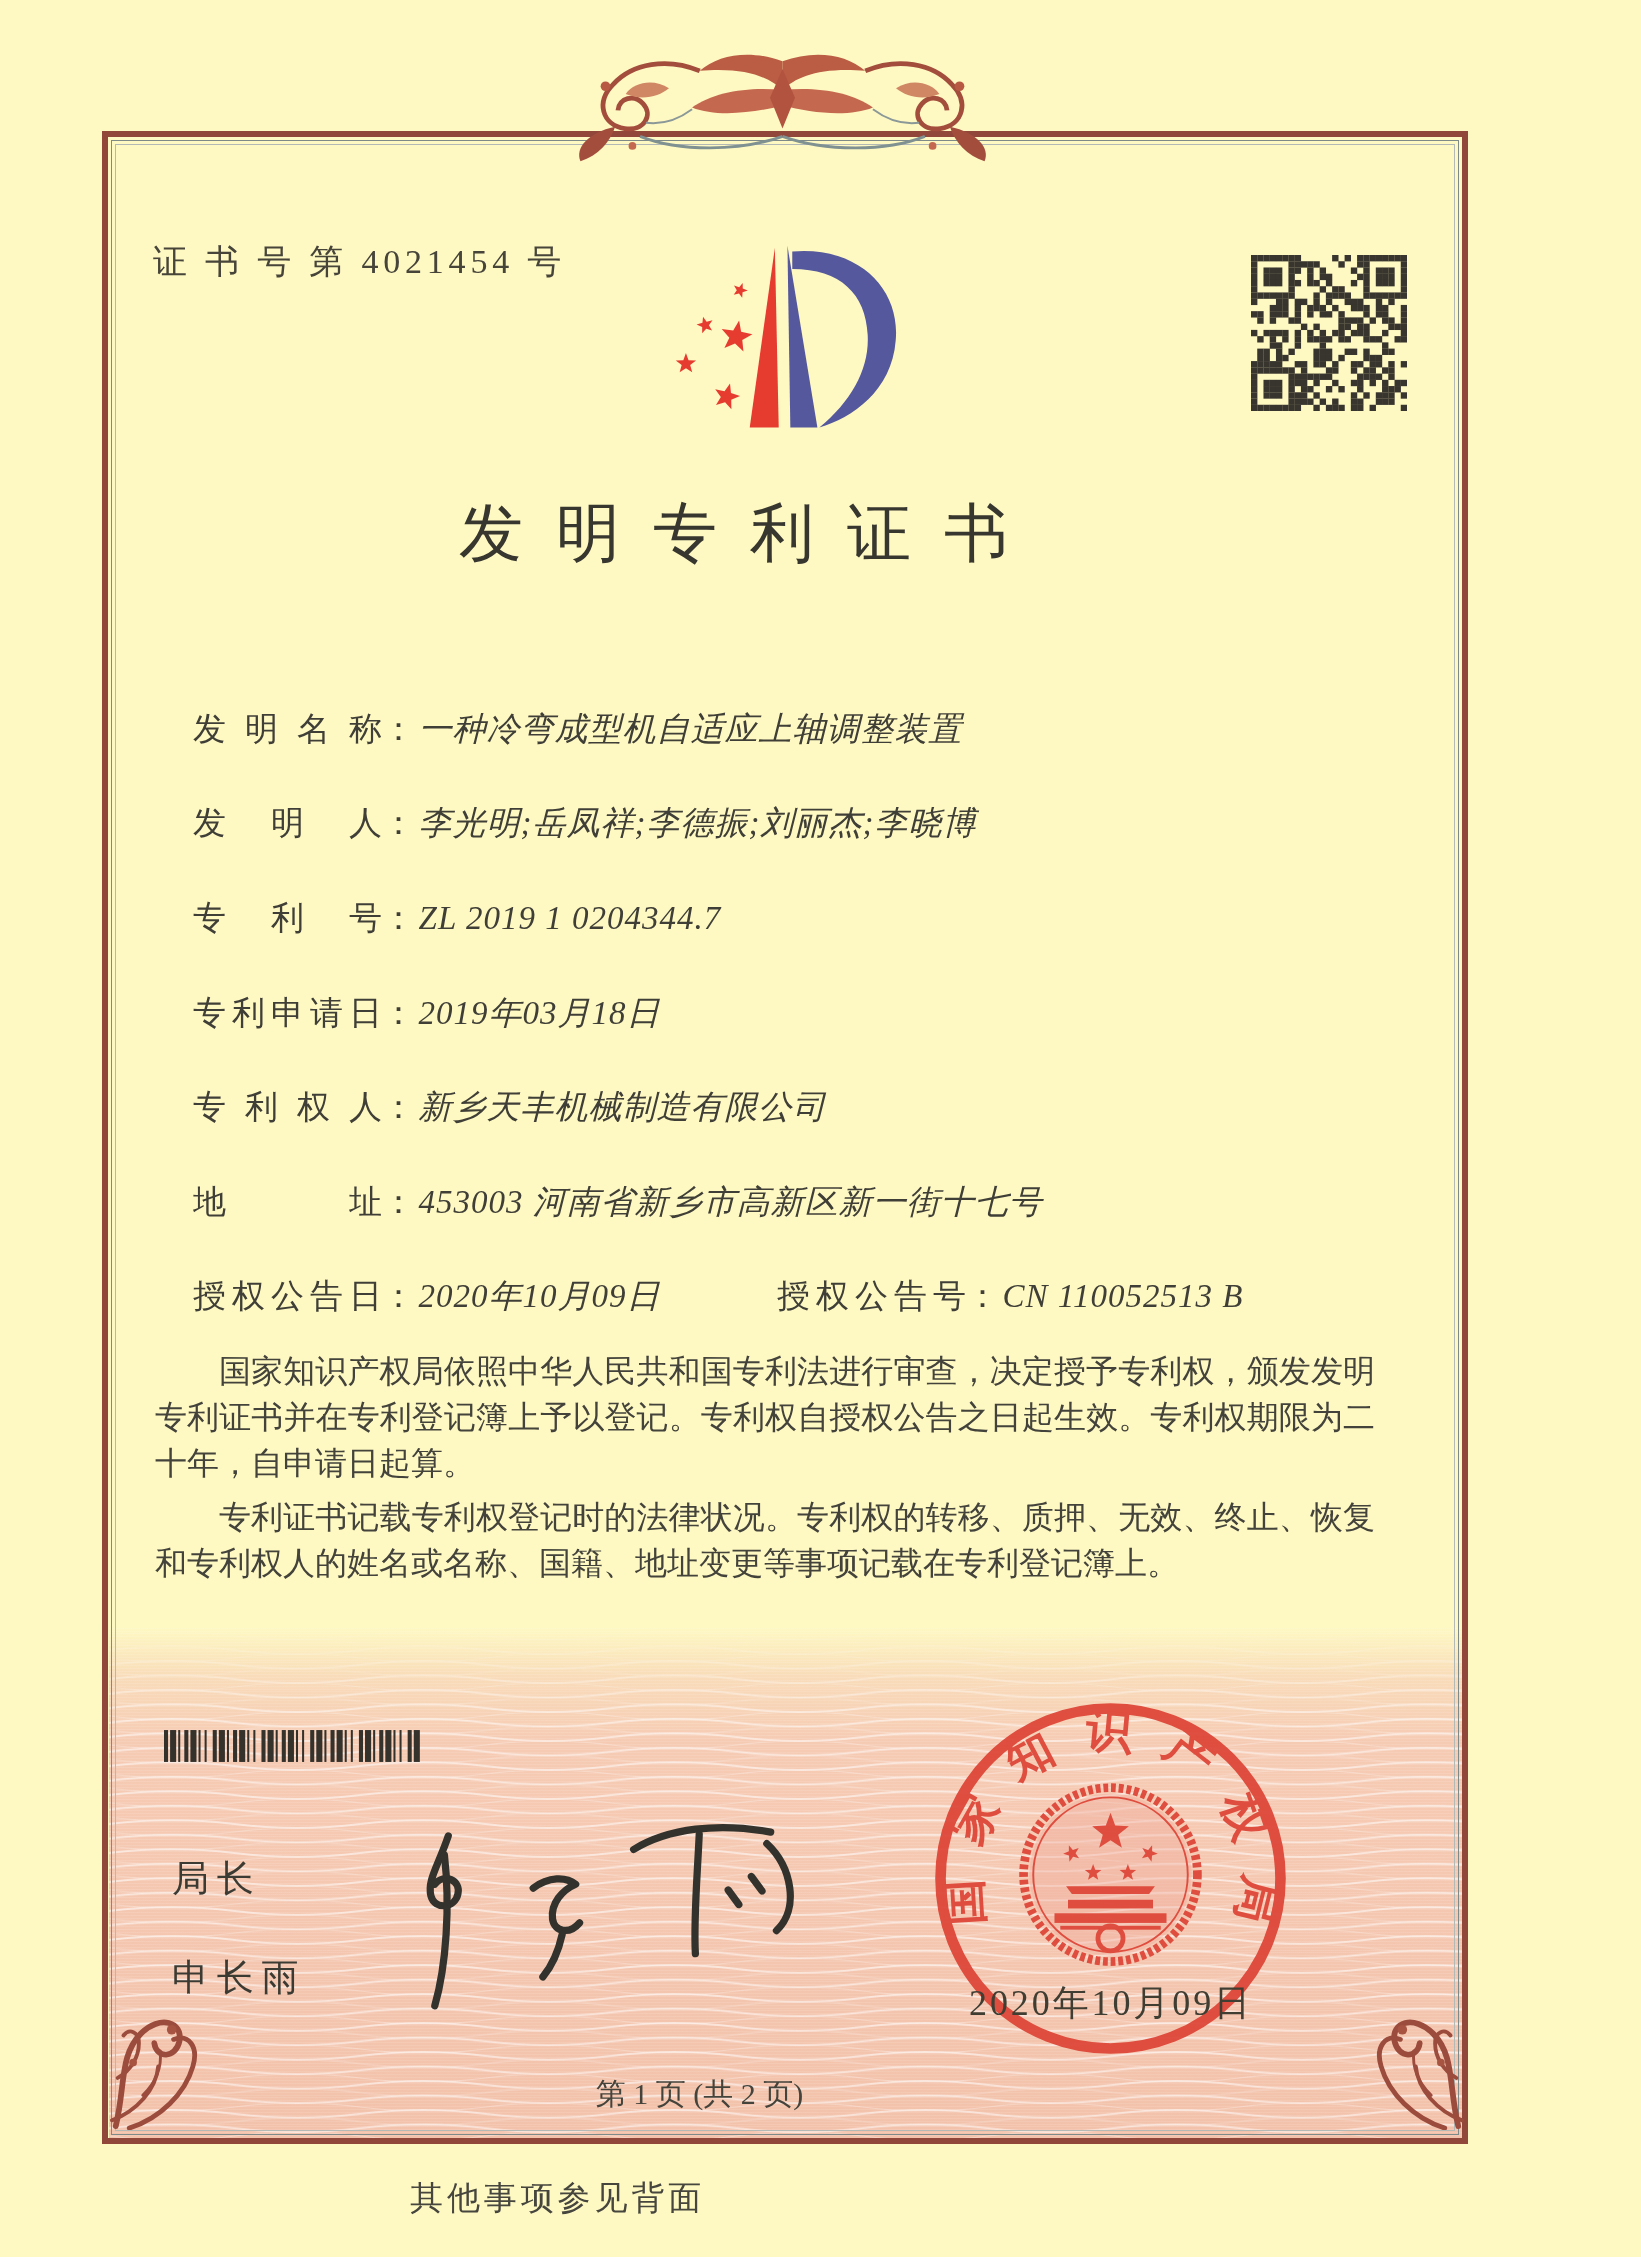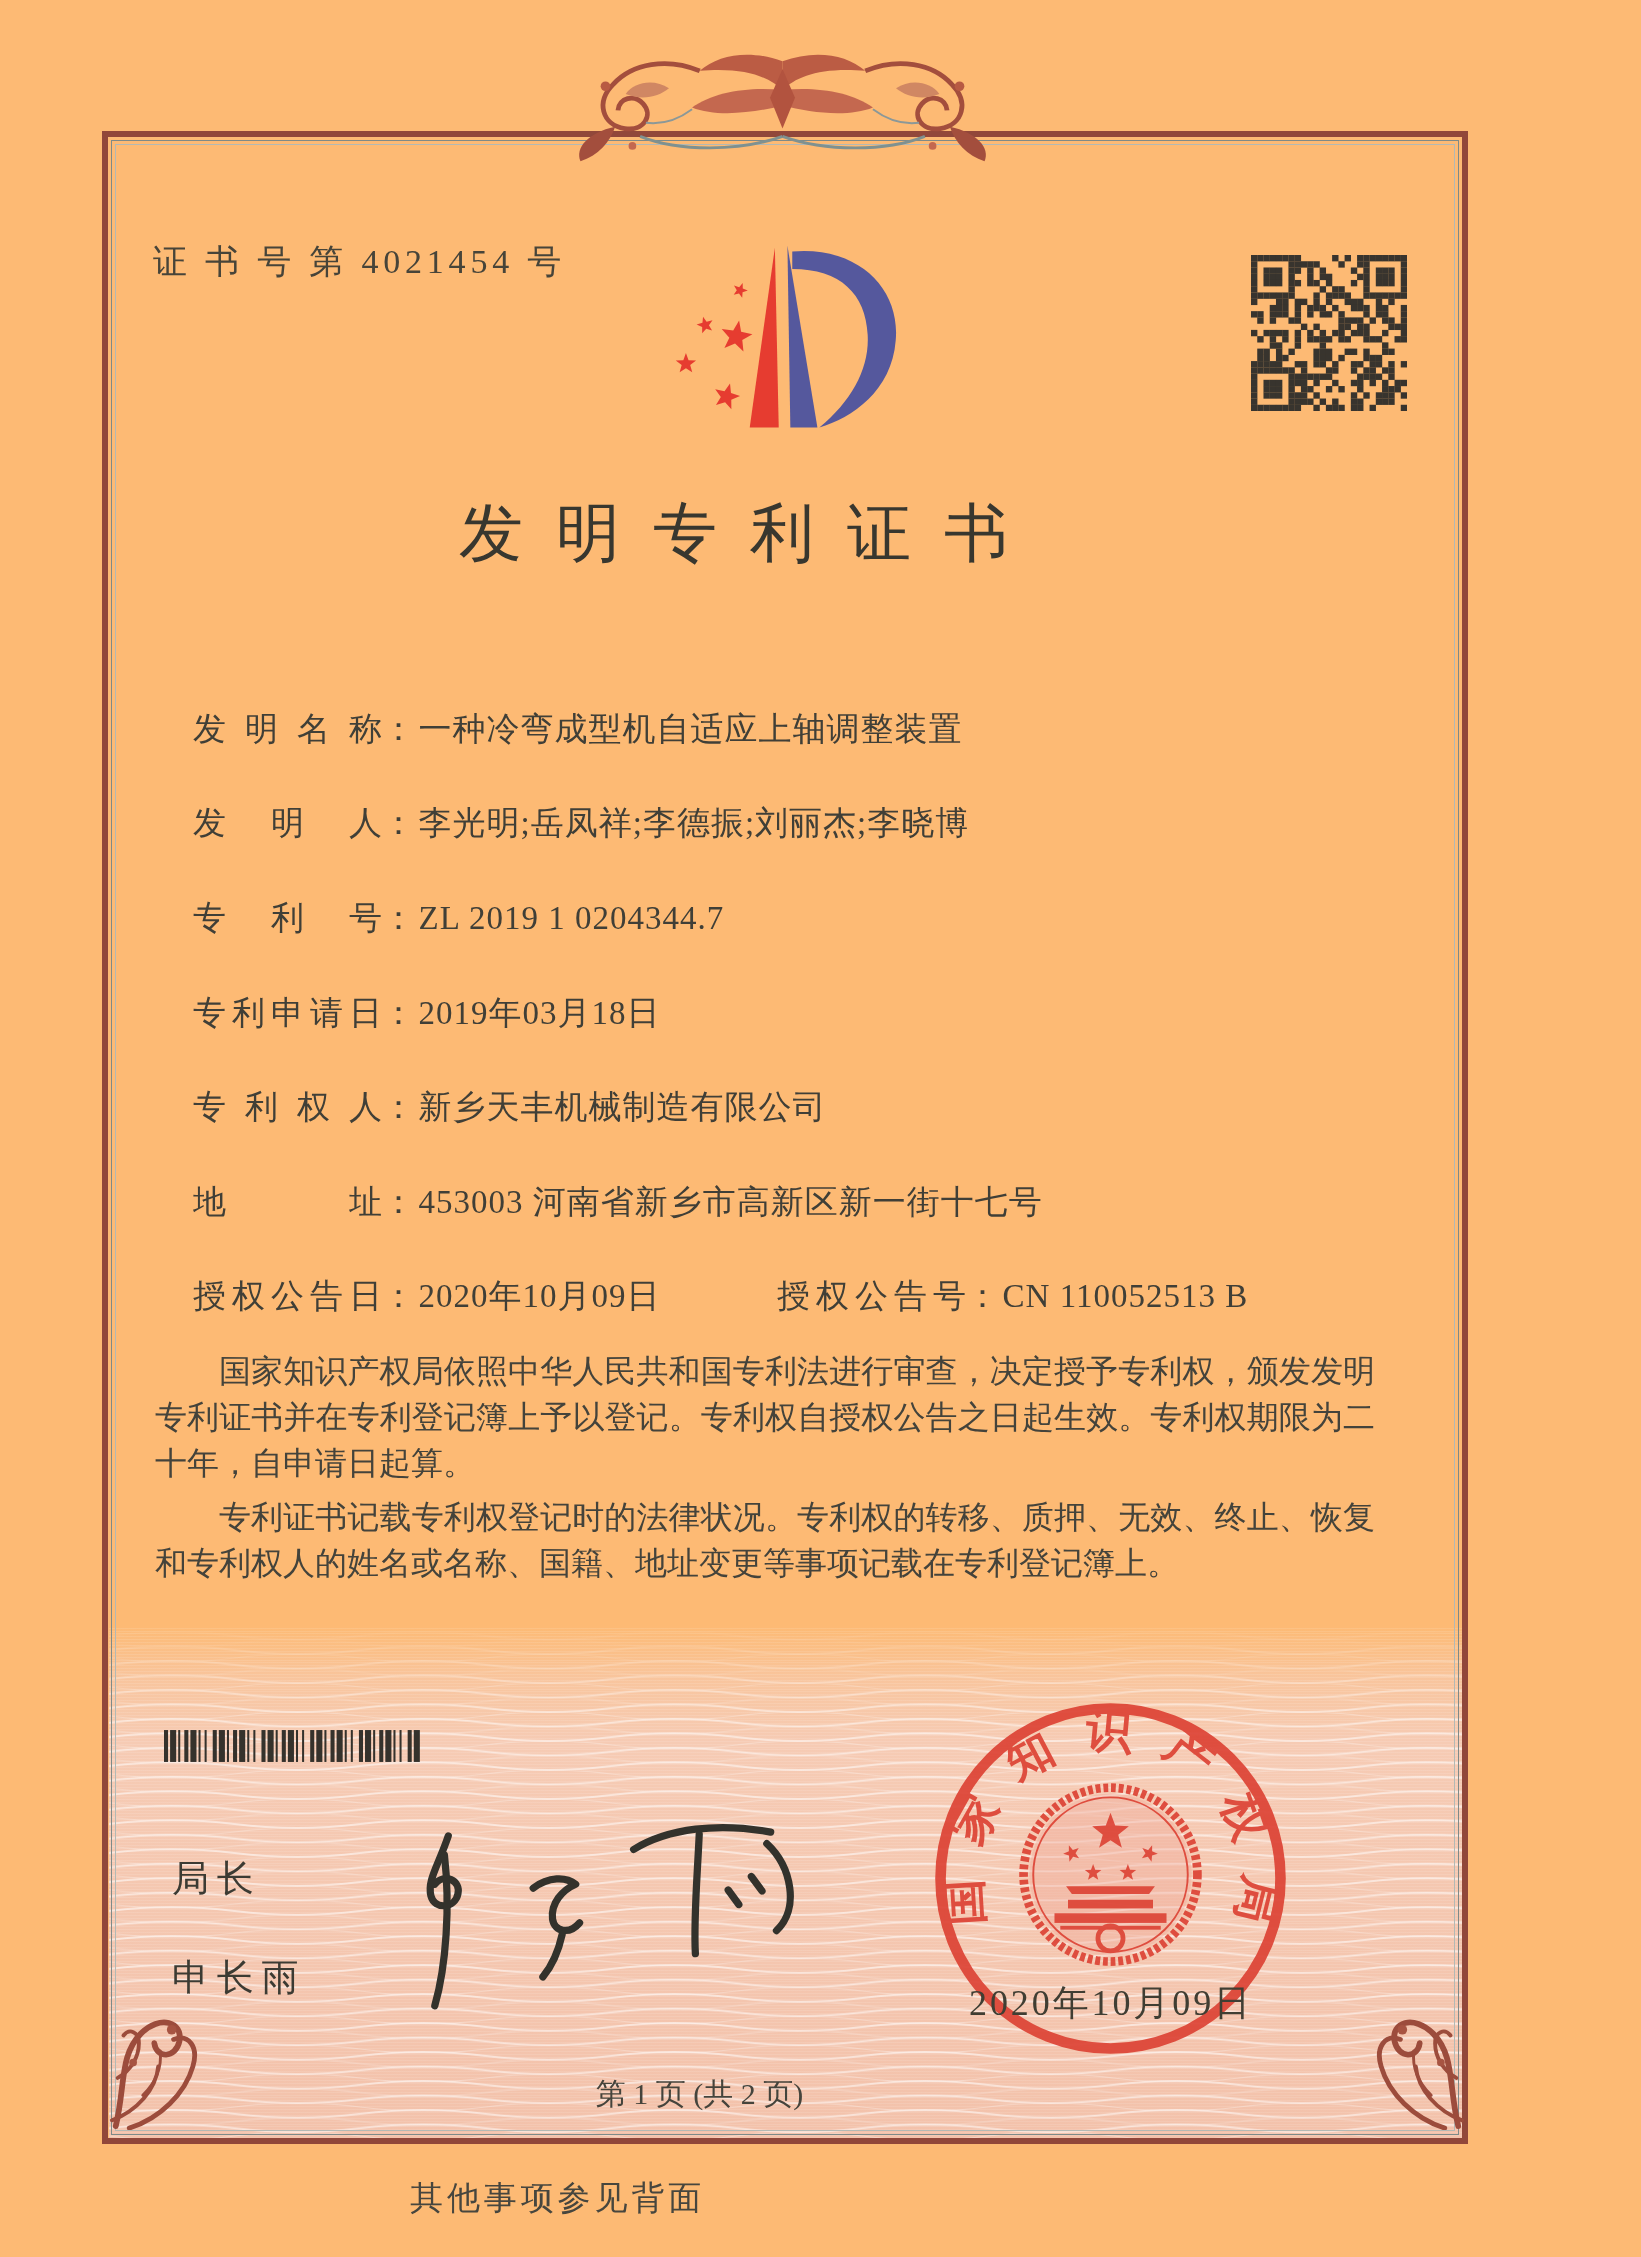--- a/index.html
+++ b/index.html
@@ -1,17 +1,17 @@
 <!DOCTYPE html>
 <html><head>
 <meta charset="utf-8">
 <style>
   html,body{margin:0;padding:0;}
   body{background:#e8e4d8;font-family:"Liberation Serif","DejaVu Serif",serif;}
-  #page{position:relative;width:1641px;height:2257px;background:#fdba74;overflow:hidden;margin:0 auto;color:#403f39;}
+  #page{position:relative;width:1641px;height:2257px;background:#fef9c3;overflow:hidden;margin:0 auto;color:#403f39;}
   .abs{position:absolute;}
 
   
   #frame{left:102px;top:131px;width:1354px;height:2001px;border:6.8px solid #91473a;z-index:5;pointer-events:none;}
   #frame .thin1{position:absolute;left:2.9px;top:2.9px;right:2.9px;bottom:2.9px;border:1.9px solid #7e8a88;}
   #frame .thin2{position:absolute;left:2.9px;top:2.9px;right:2.9px;bottom:2.9px;border:1px solid #b3b9b4;}
 
   
   #pink-band{left:109px;top:1626px;width:1354px;height:513px;z-index:1;
     background:linear-gradient(180deg, rgba(246,203,180,0) 0px, rgba(246,203,180,.65) 53px, #f6cbb4 116px, #f3c2ab 100%);}
@@ -23,21 +23,21 @@
   #cert-no{left:153px;top:239px;font-size:34px;letter-spacing:4.8px;color:#474439;z-index:6;}
   #logo{left:655px;top:238px;z-index:6;}
   #qr{left:1251px;top:255px;z-index:6;fill:#38342e;}
   #title{left:154px;top:490px;width:1159px;text-align:center;font-size:64px;font-weight:normal;
          letter-spacing:33px;text-indent:33px;color:#38372f;z-index:6;}
 
   
   .field-row{left:193px;height:44px;font-size:33px;color:#403f37;z-index:6;white-space:nowrap;}
   .flabel{display:inline-flex;justify-content:space-between;width:189px;vertical-align:top;}
   .fcolon{display:inline-block;width:25px;}
-  .fvalue{margin-left:11.6px;letter-spacing:1px;}
+  .fvalue{margin-left:11.6px;letter-spacing:1px;font-style:italic;}
 
   
   #paras{left:147px;top:1340px;width:1236px;z-index:6;}
   #paras p{margin:8px;font-size:32px;line-height:46px;text-align:justify;text-indent:2em;color:#44433b;}
 
   
   #barcode{left:164px;top:1730px;z-index:6;fill:#35322c;}
   #officer-title{left:172px;top:1854px;font-size:37px;letter-spacing:7.7px;color:#3c3b33;z-index:6;}
   #officer-name{left:172px;top:1953px;font-size:37px;letter-spacing:7.7px;color:#3c3b33;z-index:6;}
   #signature{left:344px;top:1807px;z-index:7;}

